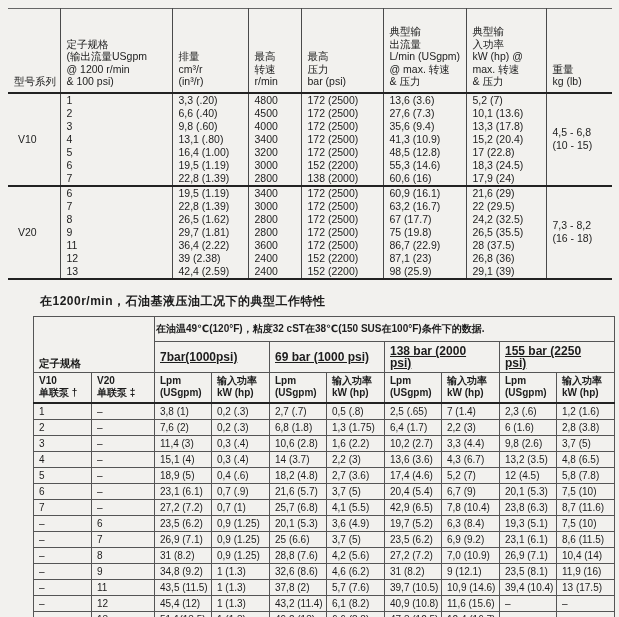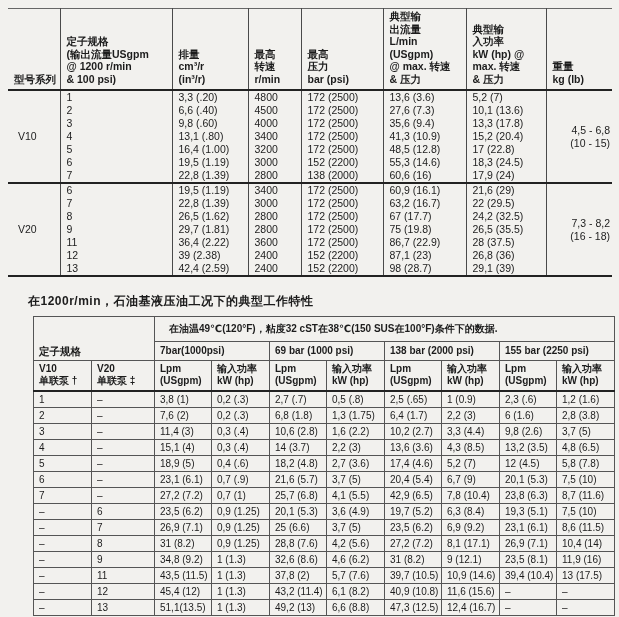--- a/index.html
+++ b/index.html
@@ -6,40 +6,40 @@
   body{
     width:619px;height:617px;position:relative;overflow:hidden;
     background:#f2f1ee;color:#1c1c1c;
     font-family:"Liberation Sans","DejaVu Sans",sans-serif;
   }
   
   .t1-wrap{position:absolute;left:8px;top:8px;width:604px;}
   #t1{width:100%;border-collapse:collapse;table-layout:fixed;font-size:10.5px;
       border-top:1px solid #666;border-bottom:2px solid #222;}
   #t1 th{
-    font-weight:bold;text-align:left;vertical-align:bottom;
-    padding:1px 2px 4px 6px;white-space:pre-line;line-height:12.5px;
+    font-weight:normal;text-align:left;vertical-align:bottom;
+    padding:16px 2px 4px 6px;white-space:pre-line;line-height:12.5px;
     border-bottom:2px solid #222;
   }
   #t1 th.bl, #t1 td.bl{border-left:1px solid #4a4a4a;}
   #t1 td{padding:0 2px 0 6px;line-height:13px;white-space:nowrap;overflow:hidden;}
   #t1 td.model-cell{vertical-align:middle;padding-left:10px;}
-  #t1 td.weight-cell{vertical-align:middle;white-space:pre-line;line-height:13px;text-align:right;}
+  #t1 td.weight-cell{vertical-align:middle;white-space:pre-line;line-height:13px;}
   #t1 td.gsep{border-top:2px solid #222;}
   
-  .t2-title{position:absolute;left:28px;top:293px;font-weight:bold;font-size:12px;letter-spacing:.5px;}
+  .t2-title{position:absolute;left:40px;top:293px;font-weight:bold;font-size:12px;letter-spacing:.5px;}
   .t2-wrap{position:absolute;left:33px;top:316px;width:581px;}
   #t2{width:100%;border-collapse:collapse;table-layout:fixed;font-size:10px;
       border:1.5px solid #2a2a2a;}
   #t2 th,#t2 td{border:1px solid #555;text-align:left;}
   #t2 th{font-weight:bold;white-space:pre-line;vertical-align:middle;
          padding:2px 2px 3px 5px;line-height:12px;}
-  #t2 th.subtitle{font-weight:bold;padding:6px 4px 6px 14px;font-size:10px;white-space:normal;}
+  #t2 th.subtitle{font-weight:bold;padding:6px 4px 6px 1px;font-size:10px;white-space:normal;}
   #t2 th.corner{vertical-align:bottom;padding-bottom:3px;font-size:10.5px;}
-  #t2 th.pressure{padding:3px 14px 3px 5px;font-size:10px;}
+  #t2 th.pressure{padding:3px 14px 3px 5px;font-size:12px;text-decoration:underline;}
   #t2 thead tr.subhead th{border-bottom:2px solid #222;vertical-align:middle;}
   #t2 td{padding:1px 2px 1px 5px;line-height:13px;white-space:nowrap;overflow:hidden;}
 </style>
 </head>
 <body>
 
 <div class="t1-wrap">
   <table id="t1">
     <colgroup>
       <col style="width:52px">
@@ -193,21 +193,21 @@
           <td class="bl">2400</td>
           <td class="bl">152 (2200)</td>
           <td class="bl">87,1 (23)</td>
           <td class="bl">26,8 (36)</td>
         </tr>
         <tr>
           <td class="bl">13</td>
           <td class="bl">42,4 (2.59)</td>
           <td class="bl">2400</td>
           <td class="bl">152 (2200)</td>
-          <td class="bl">98 (28.7)</td>
+          <td class="bl">98 (25.9)</td>
           <td class="bl">29,1 (39)</td>
         </tr>
       </tbody>
     </table>
 </div>
 
 <div class="t2-title">在1200r/min，石油基液压油工况下的典型工作特性</div>
 
 <div class="t2-wrap">
   <table id="t2">
@@ -259,21 +259,21 @@
     </thead>
     <tbody>
         <tr>
           <td>1</td>
           <td>–</td>
           <td>3,8 (1)</td>
           <td>0,2 (.3)</td>
           <td>2,7 (.7)</td>
           <td>0,5 (.8)</td>
           <td>2,5 (.65)</td>
-          <td>1 (0.9)</td>
+          <td>7 (1.4)</td>
           <td>2,3 (.6)</td>
           <td>1,2 (1.6)</td>
         </tr>
         <tr>
           <td>2</td>
           <td>–</td>
           <td>7,6 (2)</td>
           <td>0,2 (.3)</td>
           <td>6,8 (1.8)</td>
           <td>1,3 (1.75)</td>
@@ -295,21 +295,21 @@
           <td>3,7 (5)</td>
         </tr>
         <tr>
           <td>4</td>
           <td>–</td>
           <td>15,1 (4)</td>
           <td>0,3 (.4)</td>
           <td>14 (3.7)</td>
           <td>2,2 (3)</td>
           <td>13,6 (3.6)</td>
-          <td>4,3 (8.5)</td>
+          <td>4,3 (6.7)</td>
           <td>13,2 (3.5)</td>
           <td>4,8 (6.5)</td>
         </tr>
         <tr>
           <td>5</td>
           <td>–</td>
           <td>18,9 (5)</td>
           <td>0,4 (.6)</td>
           <td>18,2 (4.8)</td>
           <td>2,7 (3.6)</td>
@@ -367,21 +367,21 @@
           <td>8,6 (11.5)</td>
         </tr>
         <tr>
           <td>–</td>
           <td>8</td>
           <td>31 (8.2)</td>
           <td>0,9 (1.25)</td>
           <td>28,8 (7.6)</td>
           <td>4,2 (5.6)</td>
           <td>27,2 (7.2)</td>
-          <td>8,1 (17.1)</td>
+          <td>7,0 (10.9)</td>
           <td>26,9 (7.1)</td>
           <td>10,4 (14)</td>
         </tr>
         <tr>
           <td>–</td>
           <td>9</td>
           <td>34,8 (9.2)</td>
           <td>1 (1.3)</td>
           <td>32,6 (8.6)</td>
           <td>4,6 (6.2)</td>

